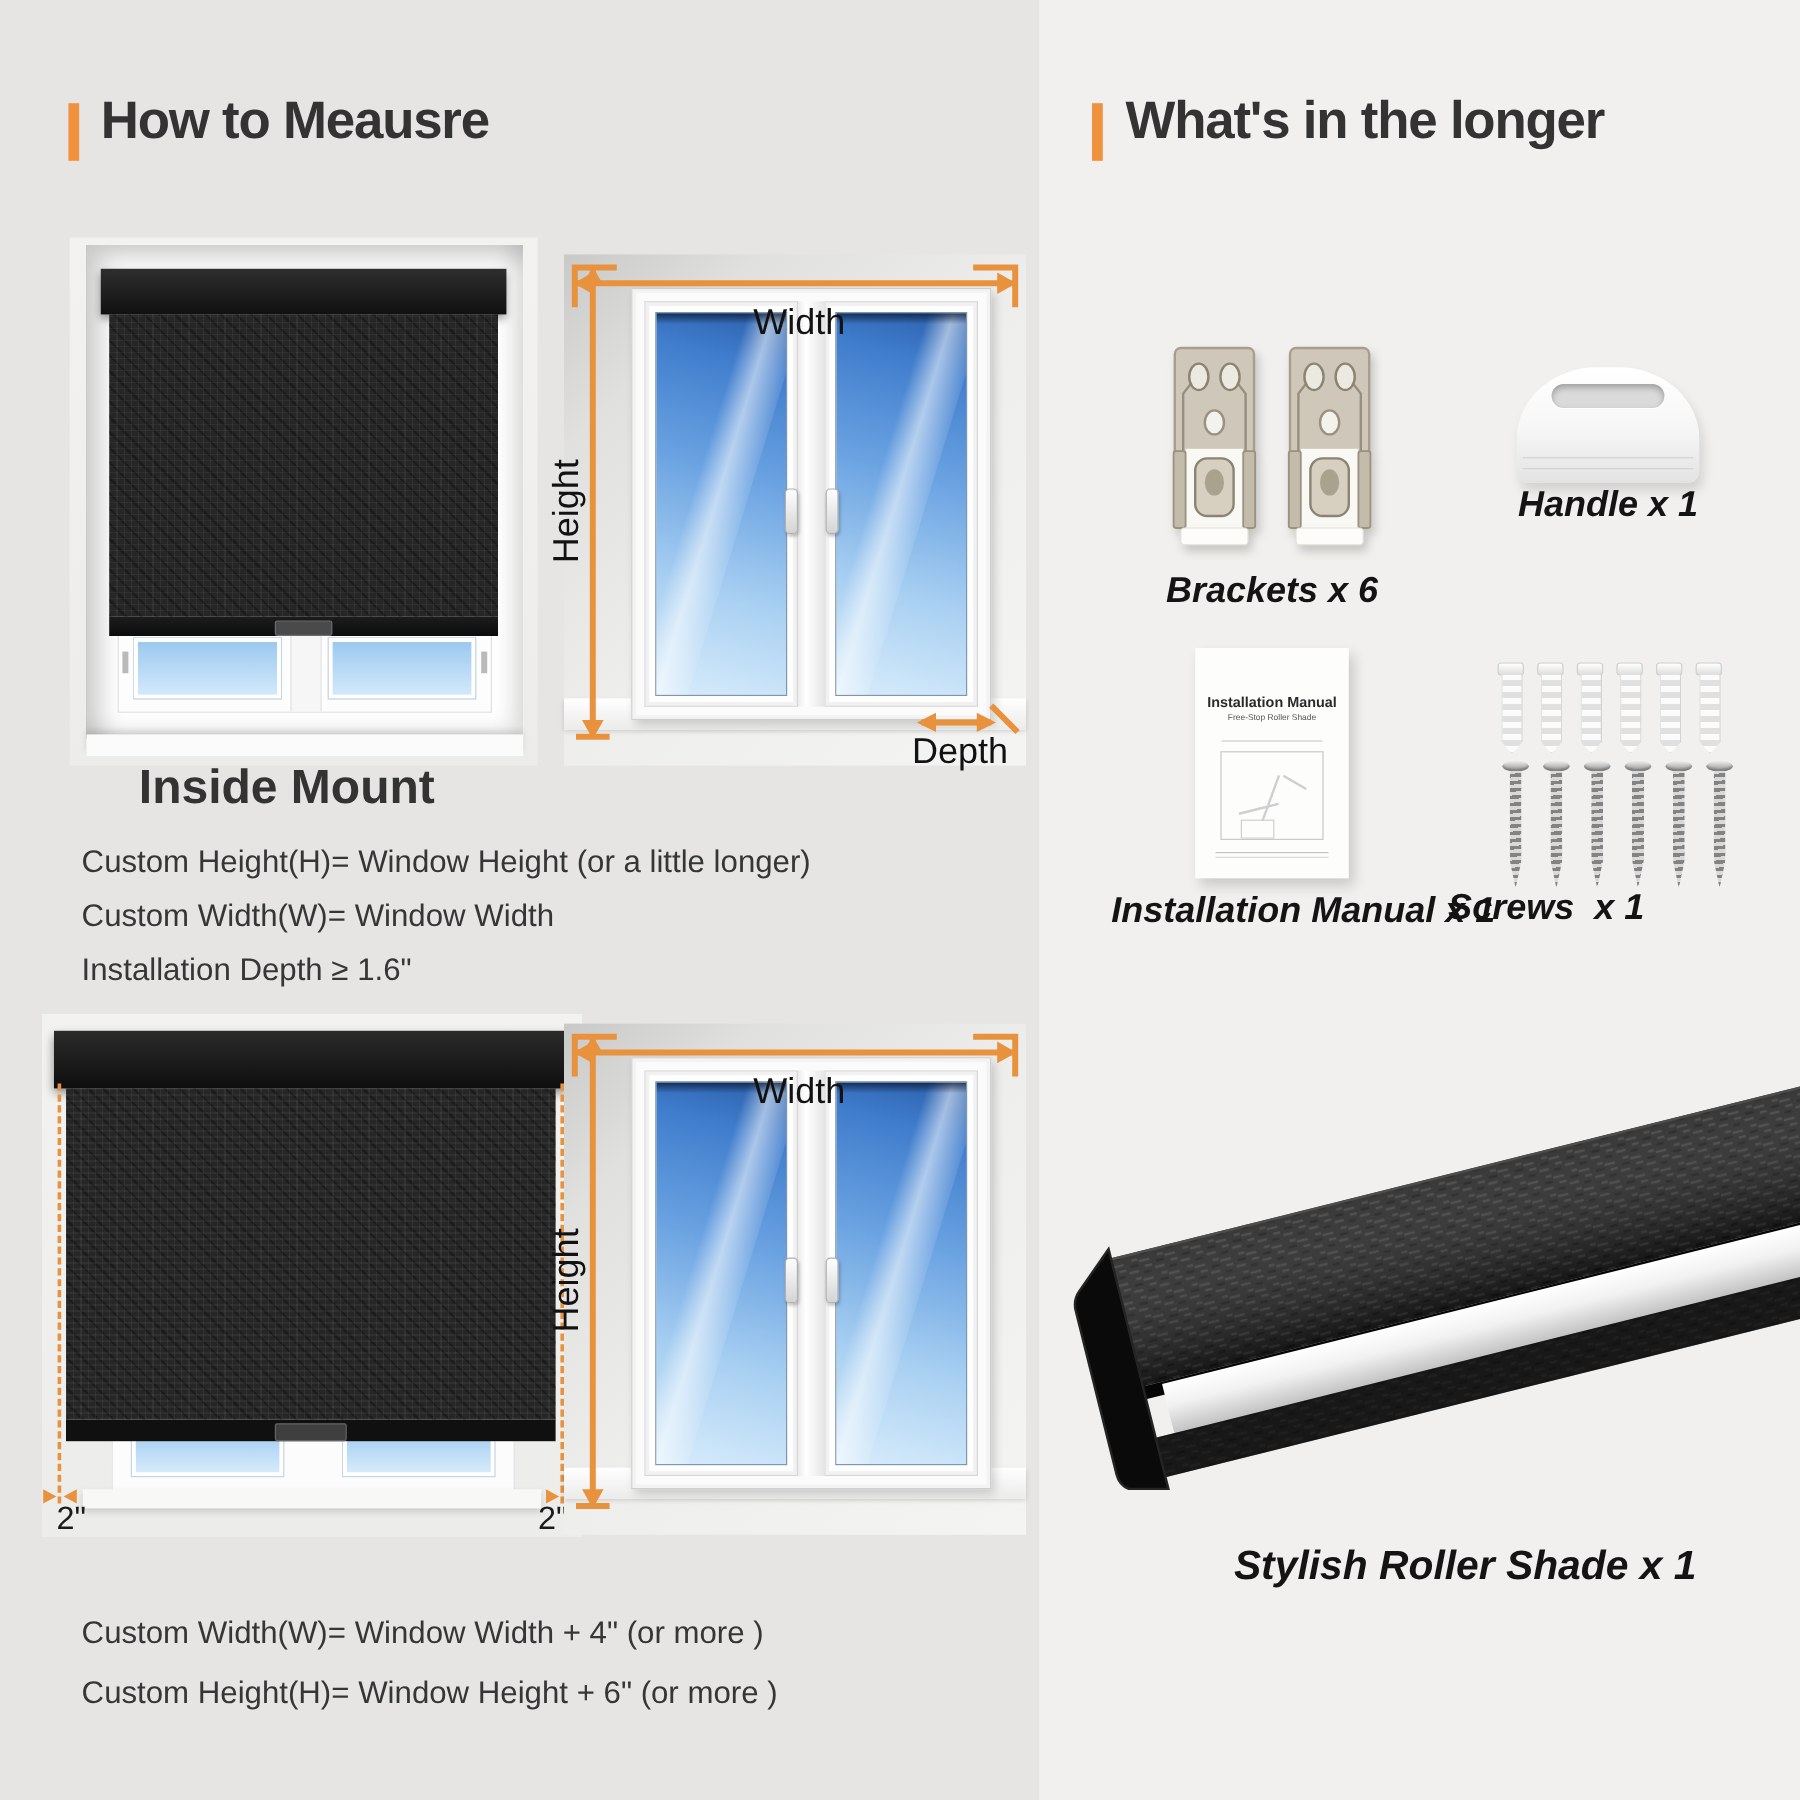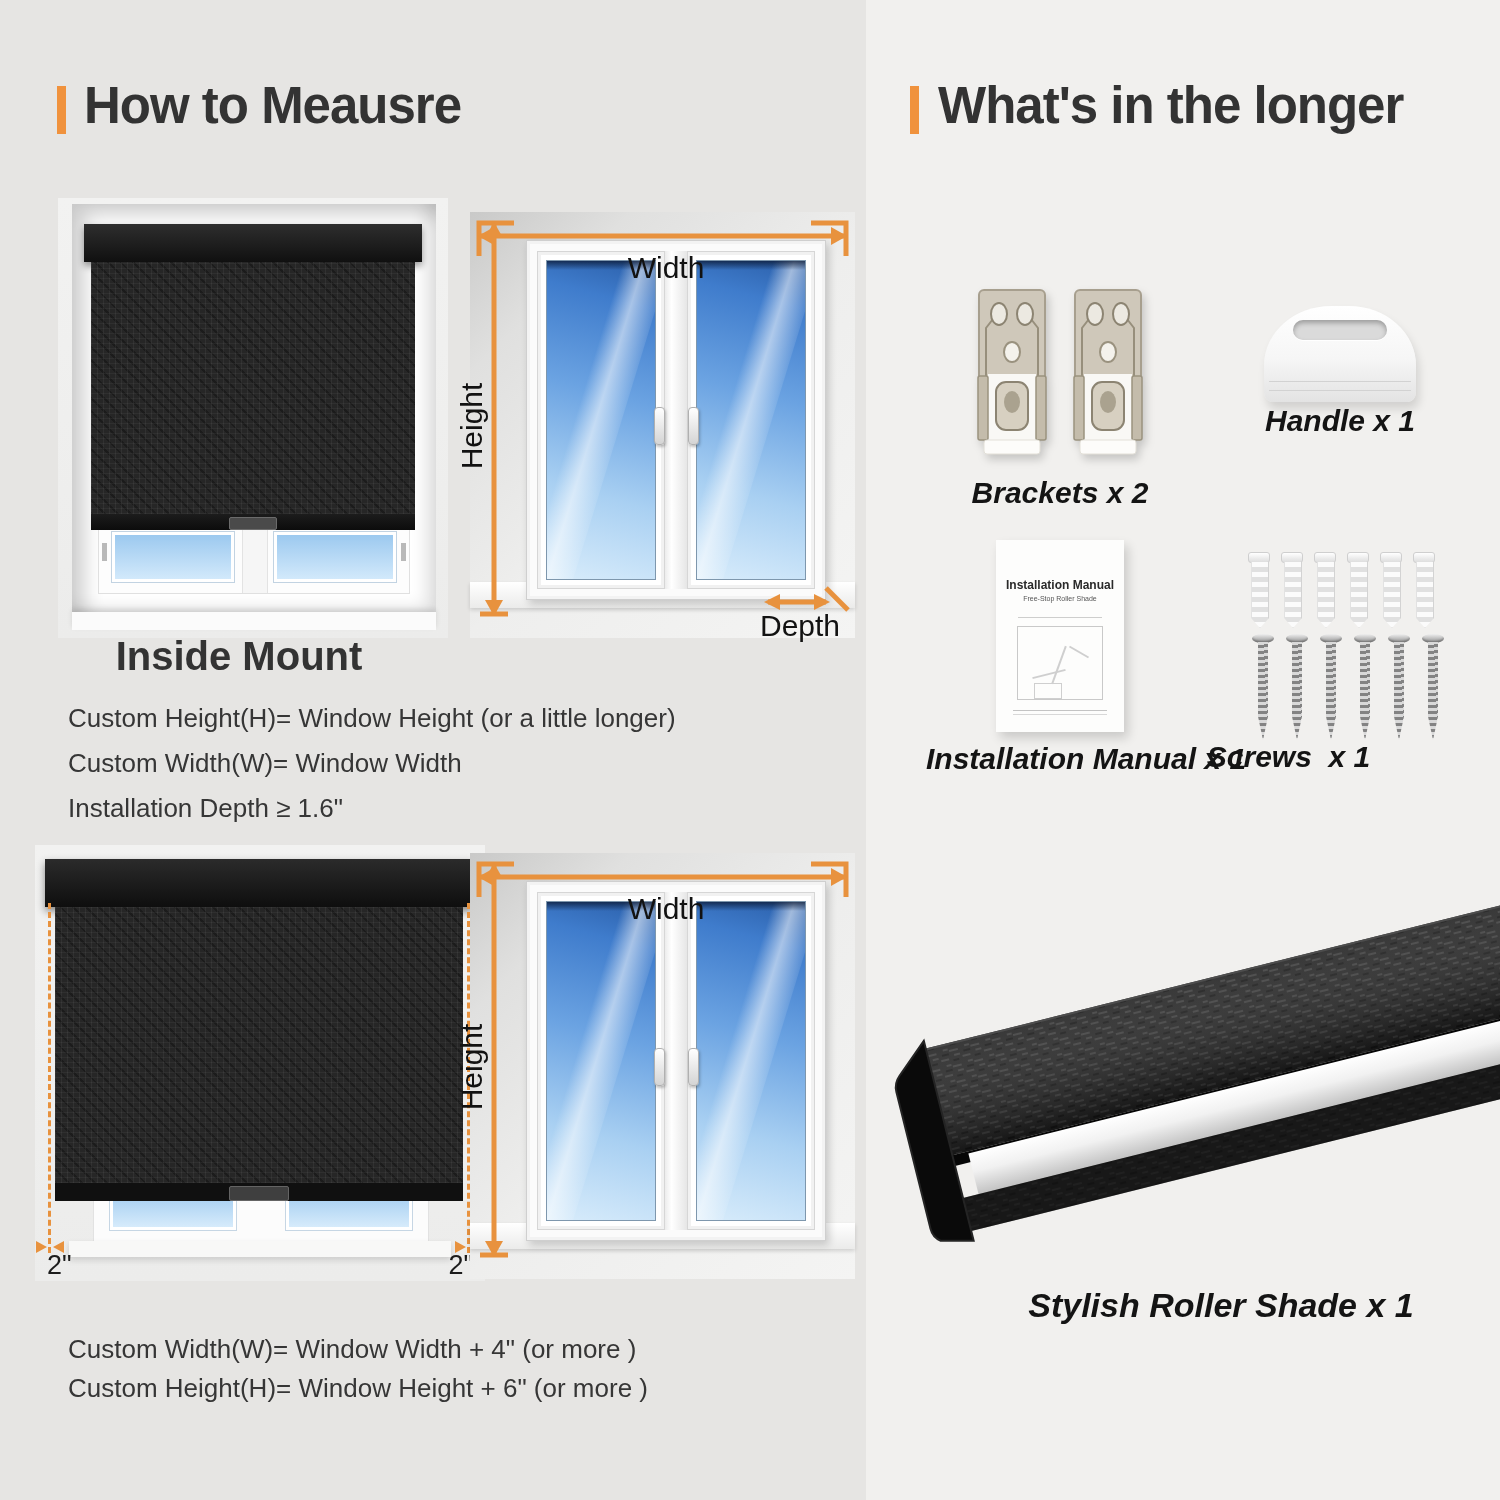--- a/index.html
+++ b/index.html
@@ -3,21 +3,21 @@
 <meta charset="utf-8">
 <style>
   html,body{margin:0;padding:0;background:#ffffff;}
   .canvas{position:relative;width:1500px;height:1500px;overflow:hidden;
           font-family:"Liberation Sans",sans-serif;background:#e6e5e3;}
   .panel-left{position:absolute;left:0;top:0;width:866px;height:1500px;background:#e6e5e3;overflow:hidden;}
   .panel-right{position:absolute;left:866px;top:0;width:634px;height:1500px;background:#f1f0ee;overflow:hidden;}
 
   
   .accent-bar{position:absolute;width:9px;height:48px;background:#f0923d;}
-  .main-title{position:absolute;font-size:51px;font-weight:bold;color:#333;letter-spacing:-1px;white-space:nowrap;}
+  .main-title{position:absolute;font-size:44px;font-weight:bold;color:#333;letter-spacing:-1px;white-space:nowrap;}
 
   
   .photo{position:absolute;background:linear-gradient(180deg,#f2f2f1,#ececeb);}
 
   
   .fabric{background-color:#262626;background-image:
      repeating-linear-gradient(90deg,rgba(255,255,255,.05) 0 1px,rgba(0,0,0,0) 1px 6px),
      repeating-linear-gradient(0deg,rgba(255,255,255,.045) 0 1px,rgba(0,0,0,0) 1px 5px),
      repeating-linear-gradient(45deg,rgba(0,0,0,.28) 0 2px,rgba(0,0,0,0) 2px 9px);}
 
@@ -86,21 +86,21 @@
   .dg-handle-l{left:127px}.dg-handle-r{left:161px}
   .dg-arrows{position:absolute;left:0;top:0;width:385px;height:426px;overflow:visible;pointer-events:none;}
   .ln{stroke:#e8923e;stroke-width:5;fill:none;}
   .ar{fill:#e8923e;}
   .dg-label{font-family:"Liberation Sans",sans-serif;font-size:30px;fill:#121212;}
 
   
   .section-title{position:absolute;text-align:center;font-size:40px;font-weight:bold;color:#333;}
   .spec-lines{position:absolute;font-size:26px;color:#363636;}
   .spec-lines p{margin:0;line-height:45px;white-space:pre;}
-  .spec-lines.tight p{line-height:39px;}
+  .spec-lines.tight p{line-height:39px;margin-top:11px;}
 
   
   .item-label{position:absolute;font-size:30px;font-weight:bold;font-style:italic;color:#141414;
      text-align:center;white-space:pre;}
   .bracket{position:absolute;width:72px;height:168px;filter:drop-shadow(3px 5px 4px rgba(0,0,0,.18));}
 
   .handle-wrap{position:absolute;left:398px;top:306px;width:152px;height:96px;}
   .handle-body{position:absolute;inset:0;background:linear-gradient(180deg,#ffffff 0%,#f6f6f6 55%,#e3e3e3 100%);
      border-radius:44% 44% 8px 8px / 62% 62% 10px 10px;box-shadow:3px 7px 10px rgba(0,0,0,.13);}
   .handle-slot{position:absolute;top:14px;left:29px;width:94px;height:20px;border-radius:10px;background:#dadada;
@@ -283,21 +283,21 @@
       <ellipse cx="23" cy="26" rx="8" ry="11" fill="#ece9e1" stroke="#8c8472" stroke-width="2"></ellipse>
       <ellipse cx="49" cy="26" rx="8" ry="11" fill="#ece9e1" stroke="#8c8472" stroke-width="2"></ellipse>
       <ellipse cx="36" cy="64" rx="8" ry="10" fill="#f4f2ec" stroke="#9a927f" stroke-width="2"></ellipse>
       <rect x="12" y="86" width="48" height="74" fill="#f9f8f5"></rect>
       <rect x="2" y="88" width="10" height="64" rx="2" fill="#c4bcab" stroke="#9a927f" stroke-width="1.5"></rect>
       <rect x="60" y="88" width="10" height="64" rx="2" fill="#c4bcab" stroke="#9a927f" stroke-width="1.5"></rect>
       <rect x="20" y="94" width="32" height="48" rx="10" fill="#d7d0c1" stroke="#8c8472" stroke-width="2"></rect>
       <ellipse cx="36" cy="114" rx="8" ry="11" fill="#aaa28f"></ellipse>
       <rect x="8" y="152" width="56" height="14" rx="3" fill="#fdfcfa" stroke="#e3e0d8"></rect>
     </svg>
-    <div class="item-label" style="left:104px;top:476px;width:180px;">Brackets x 2</div>
+    <div class="item-label" style="left:104px;top:476px;width:180px;">Brackets x 6</div>
 
     <div class="handle-wrap">
       <div class="handle-body"></div>
       <div class="handle-slot"></div>
       <div class="handle-ridge" style="bottom:20px;"></div>
       <div class="handle-ridge" style="bottom:11px;"></div>
     </div>
     <div class="item-label" style="left:394px;top:404px;width:160px;">Handle x 1</div>
 
     <div class="manual-page">

